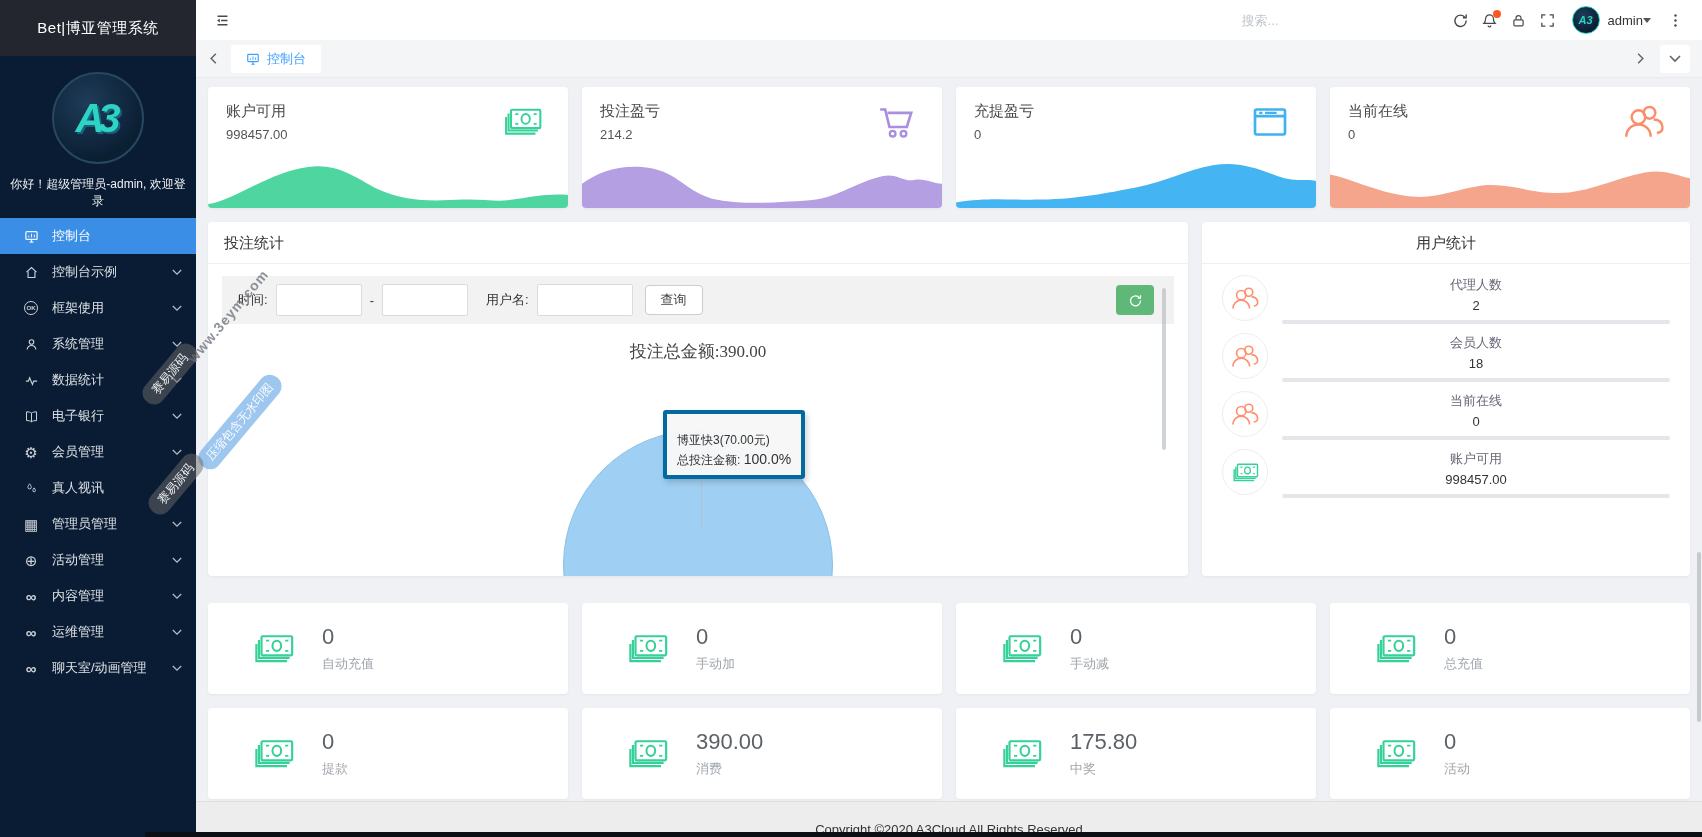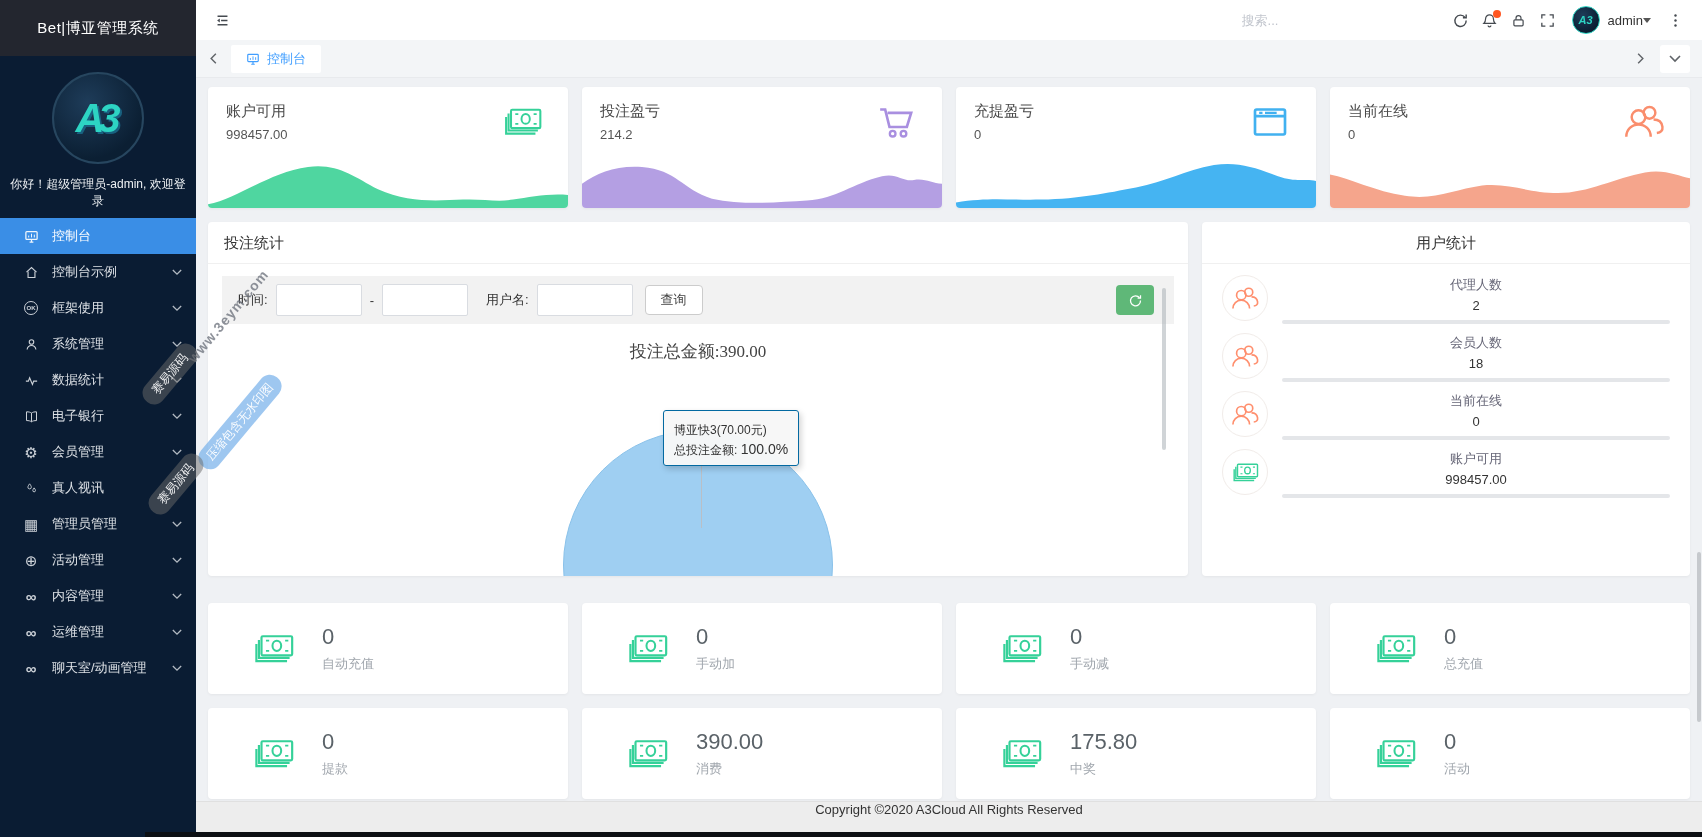--- a/index.html
+++ b/index.html
@@ -84,21 +84,21 @@
 .q-btn { height:30px; padding:0 15px; background:#fff; border:1px solid #ccc; border-radius:4px; font-size:13px; color:#444; cursor:pointer; margin-left:4px; }
 .form-spacer { flex:1; }
 .refresh-green { width:38px; height:30px; background:#5FB878; border:none; border-radius:4px; display:flex; align-items:center; justify-content:center; color:#fff; cursor:pointer; margin-right:4px; }
 .refresh-green svg { width:15px; height:15px; }
 
 
 .chart-area { position:relative; height:252px; overflow:hidden; }
 .chart-title { text-align:center; margin-top:16px; font-size:17px; color:#444; font-family:"Liberation Serif", serif; }
 .pie { position:absolute; left:50%; top:106px; width:270px; height:270px; margin-left:-135px; border-radius:50%; background:#9fcff2; border:1px solid #8ac2ea; }
 .pie-line { position:absolute; left:493px; top:128px; width:1px; height:76px; background:#b9bfc6; }
-.tooltip { position:absolute; left:455px; top:86px; background:rgba(247,247,247,.97); border:1px solid #0369a1; border-radius:3px; box-shadow:2px 3px 6px rgba(0,0,0,.18); padding:11px 10px 6px; z-index:3; }
+.tooltip { position:absolute; left:455px; top:86px; background:rgba(247,247,247,.97); border:4px solid #0369a1; border-radius:3px; box-shadow:2px 3px 6px rgba(0,0,0,.18); padding:18px 10px 6px; z-index:3; }
 .tt-l1 { font-size:12px; color:#333; }
 .tt-l2 { font-size:12px; color:#333; margin-top:2px; }
 .tt-val { font-size:14px; font-weight:normal; }
 .inner-scroll { position:absolute; right:22px; top:66px; width:4px; height:162px; background:#aab0b6; border-radius:2px; opacity:.55; }
 
 
 .stat-row { display:flex; align-items:flex-start; padding:11px 20px 0; height:58px; }
 .stat-ic { width:46px; height:46px; border-radius:50%; border:1px solid #f1ece9; display:flex; align-items:center; justify-content:center; flex:none; }
 .stat-ic svg { width:30px; height:27px; }
 .stat-info { flex:1; margin-left:14px; padding-top:1px; }
@@ -107,21 +107,21 @@
 .stat-bar { height:4px; background:#e4e6e9; border-radius:2px; margin-top:7px; }
 
 
 .row4.small { margin-bottom:14px; }
 .scard { flex:1; height:91px; display:flex; align-items:center; padding-left:42px; gap:26px; }
 .scard svg { width:46px; height:40px; }
 .sc-value { font-size:22px; color:#5a6268; }
 .sc-label { font-size:13px; color:#a0a6ad; margin-top:5px; }
 
 
-.footer { position:absolute; left:0; right:0; bottom:0; height:36px; background:#ededed; border-top:1px solid #e0e0e0; display:flex; align-items:flex-start; justify-content:center; font-size:13px; color:#333; }
+.footer { position:absolute; left:0; right:0; bottom:0; height:36px; background:#ededed; border-top:1px solid #e0e0e0; display:flex; align-items:flex-end; justify-content:center; font-size:13px; color:#333; }
 
 
 .wm { position:absolute; transform:translate(-50%,-50%) rotate(-50deg); white-space:nowrap; pointer-events:none; z-index:60; }
 .wm-text { color:rgba(110,115,125,.78); font-size:14px; font-weight:bold; letter-spacing:1px; }
 .wm-pill-gray { background:rgba(105,105,105,.5); color:rgba(255,255,255,.93); font-size:12px; padding:3px 12px; border-radius:11px; }
 .wm-pill-blue { background:rgba(125,180,235,.75); color:rgba(255,255,255,.95); font-size:12px; padding:3px 10px; border-radius:11px; }
 .page-scroll-thumb { position:absolute; right:1px; top:552px; width:4px; height:170px; background:#c6c9cd; border-radius:2px; z-index:40; }
 .edge-strip { position:absolute; left:145px; right:0; bottom:0; height:5px; background:#0c0f13; z-index:70; }
 svg { display:block; }
 </style>

